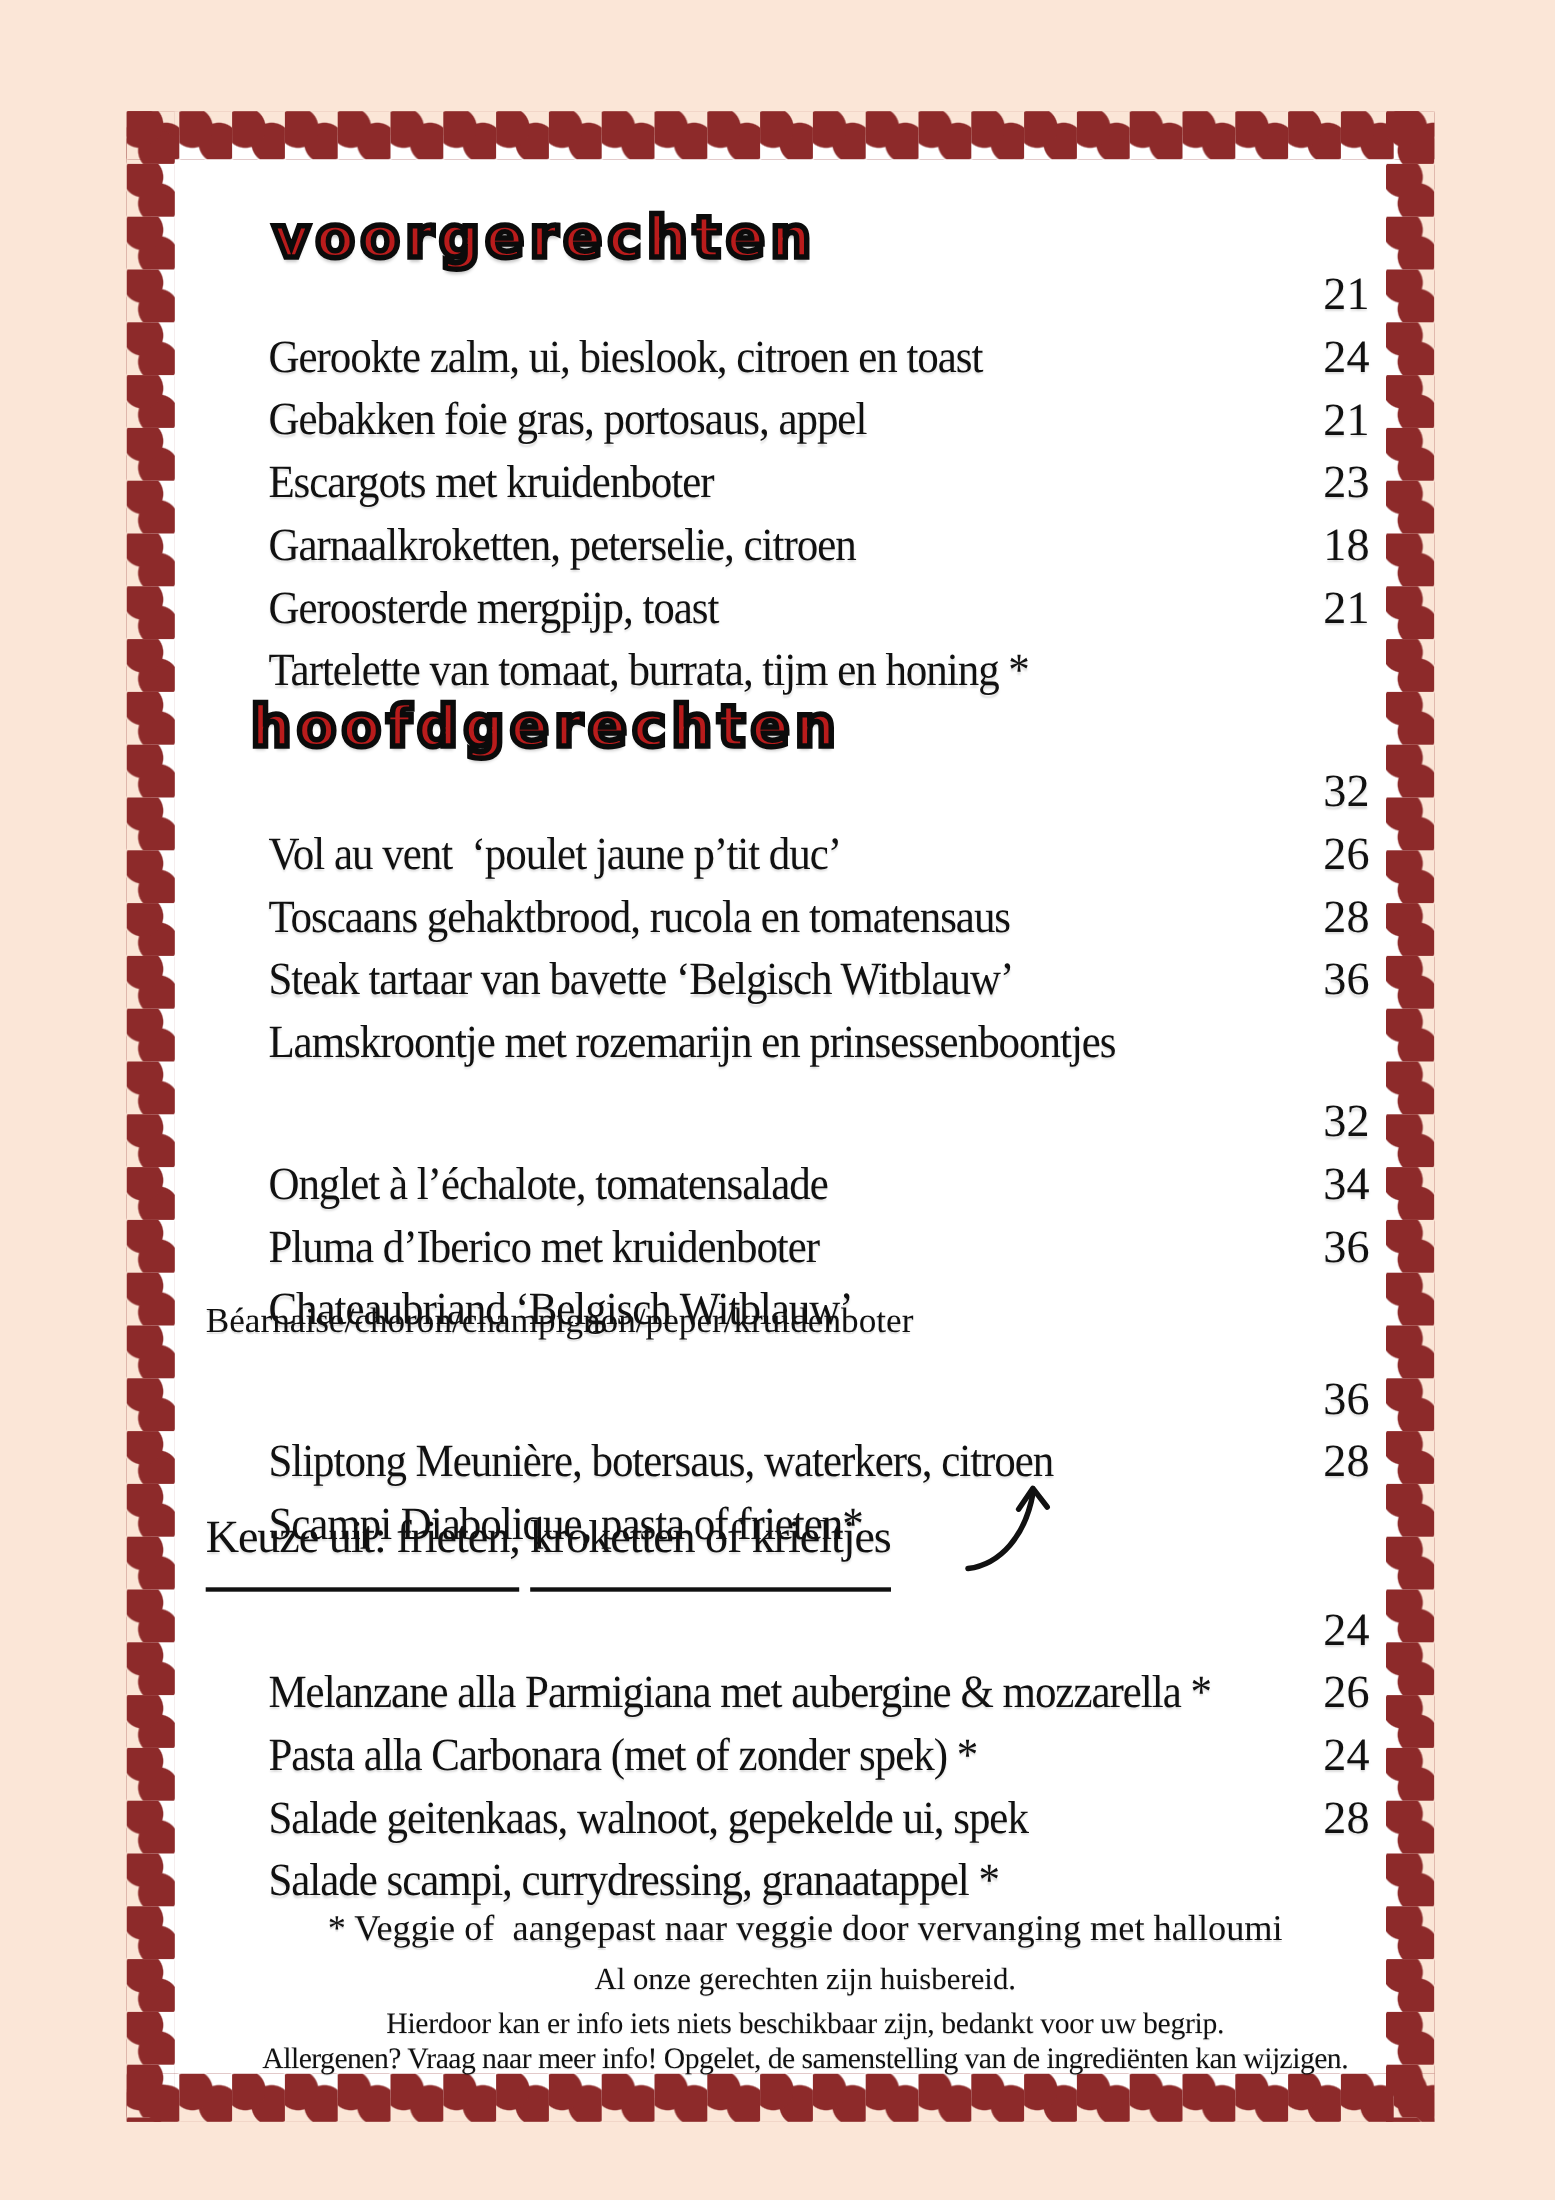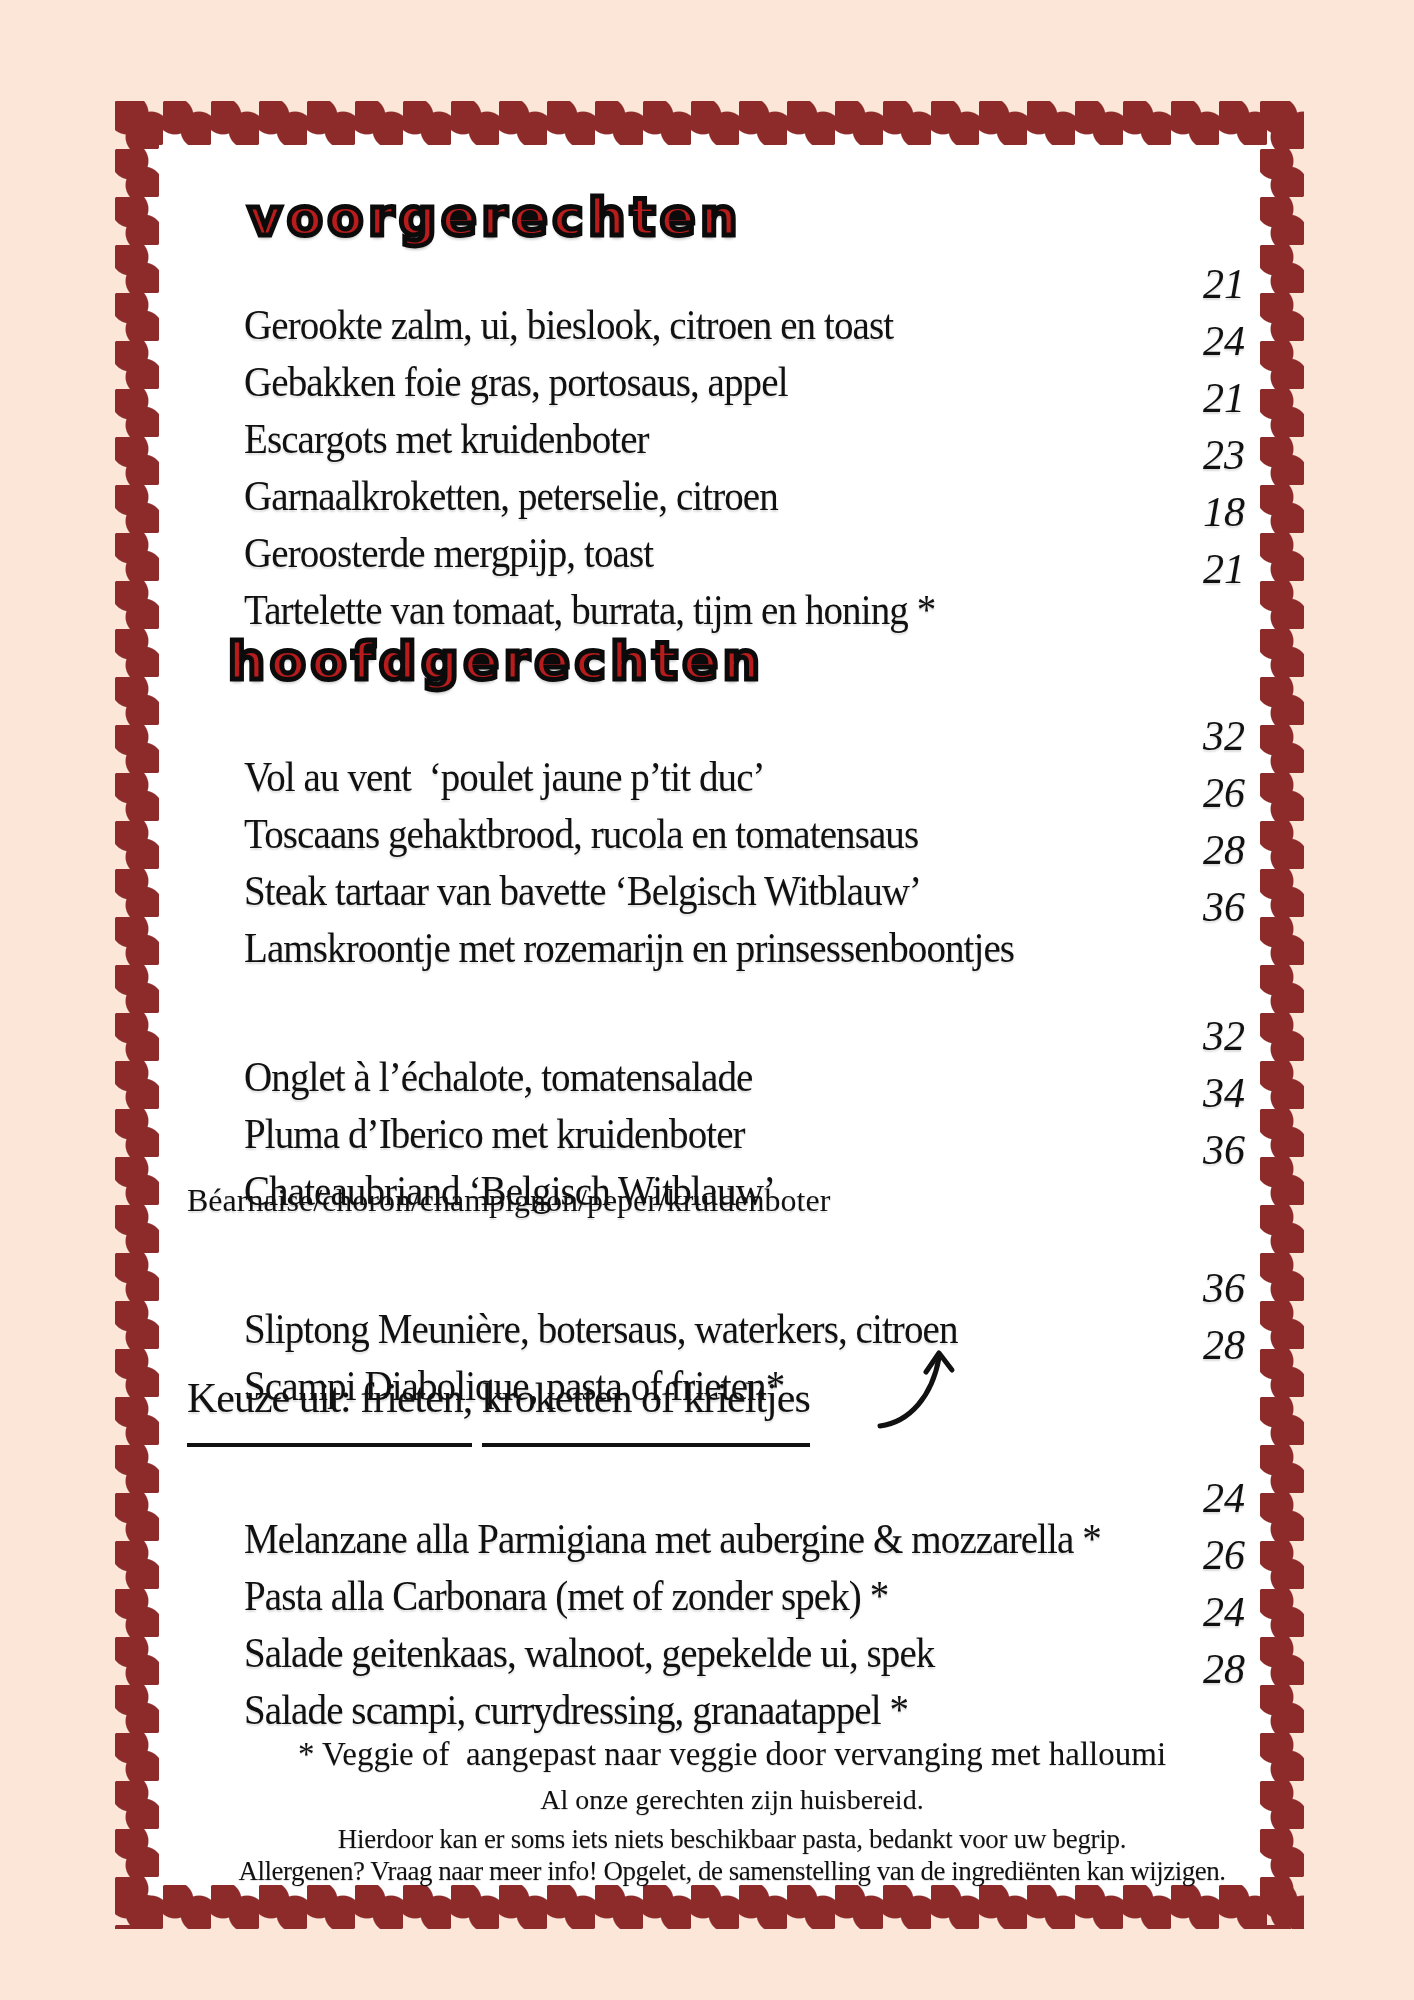--- a/index.html
+++ b/index.html
@@ -56,21 +56,21 @@
 
   
   .list{position:absolute;left:187px;width:1058px;}
   .g-starters{top:240px;}
   .g-mains1{top:692px;}
   .g-mains2{top:992px;}
   .g-mains3{top:1244px;}
   .g-mains4{top:1454px;}
   .row{position:relative;height:57px;line-height:57px;font-size:42px;letter-spacing:-1px;white-space:pre;}
   .dish{display:inline-block;transform:scaleX(.93);transform-origin:0 50%;text-shadow:0 2px 2px rgba(0,0,0,.14);}
-  .price{position:absolute;right:0;top:16px;letter-spacing:0;text-shadow:0 2px 2px rgba(0,0,0,.14);font-style:italic;}
+  .price{position:absolute;right:0;top:0;letter-spacing:0;text-shadow:0 2px 2px rgba(0,0,0,.14);}
 
   .subnote{
     position:absolute;left:187px;top:1180px;
     font-size:32px;line-height:40px;white-space:pre;
     text-shadow:0 2px 1px rgba(0,0,0,.12);
   }
 
   
   .choice{
     position:absolute;left:187px;top:1372px;
@@ -219,14 +219,14 @@
     </div>
 
     <div class="row">
       <span class="dish">Salade scampi, currydressing, granaatappel *</span>
       <span class="price">28</span>
     </div>
   </div>
 
 <div class="fl f1">* Veggie of  aangepast naar veggie door vervanging met halloumi</div>
 <div class="fl f2">Al onze gerechten zijn huisbereid.</div>
-<div class="fl f3">Hierdoor kan er soms iets niets beschikbaar pasta, bedankt voor uw begrip.</div>
+<div class="fl f3">Hierdoor kan er info iets niets beschikbaar zijn, bedankt voor uw begrip.</div>
 <div class="fl f4">Allergenen? Vraag naar meer info! Opgelet, de samenstelling van de ingrediënten kan wijzigen.</div>
 
 </body></html>

